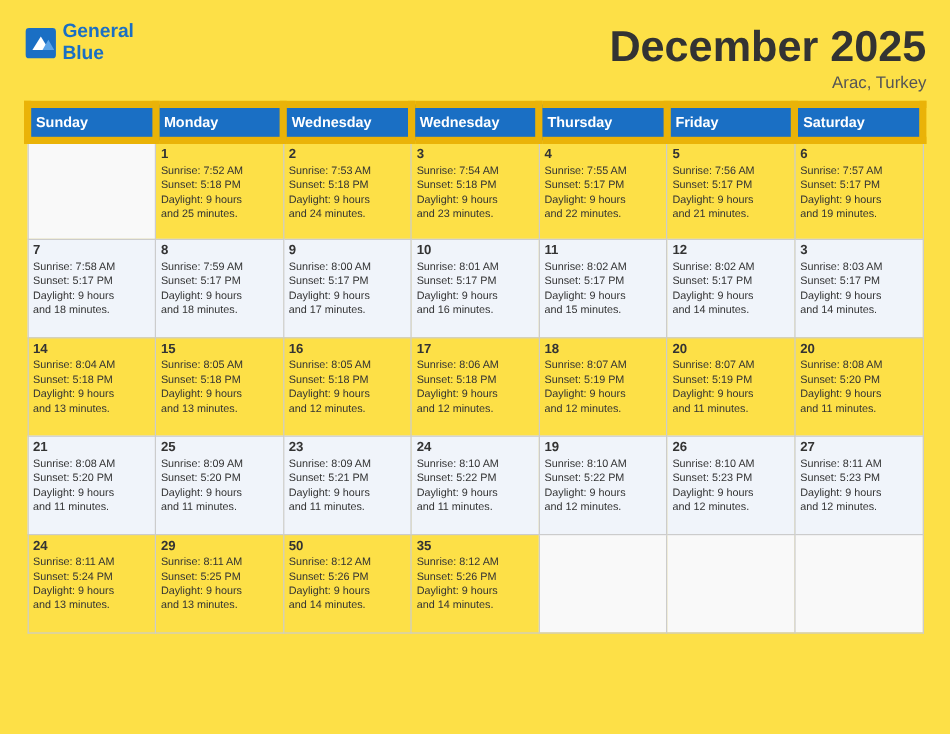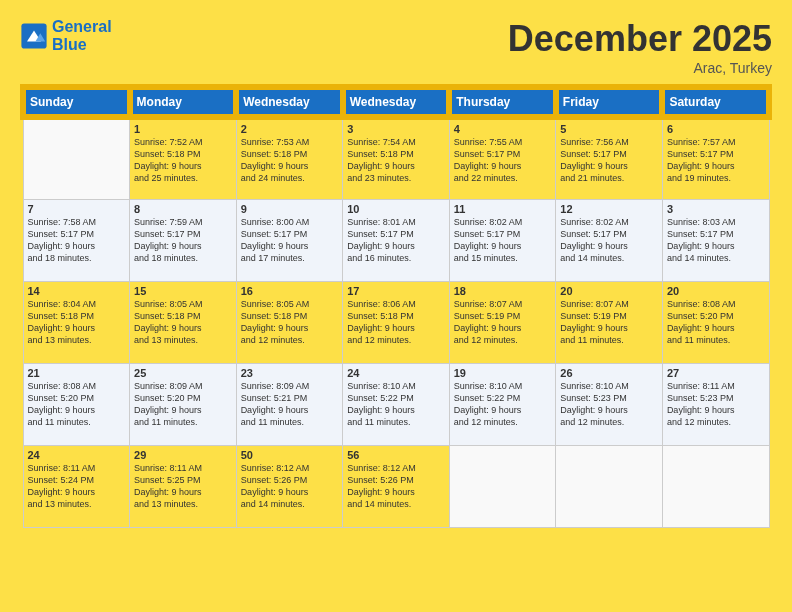--- a/index.html
+++ b/index.html
@@ -251,21 +251,21 @@
           </td>
           <td>
             <span class="day-number">29</span>
             <div class="day-info">Sunrise: 8:11 AM<br>Sunset: 5:25 PM<br>Daylight: 9 hours<br>and 13 minutes.</div>
           </td>
           <td>
             <span class="day-number">50</span>
             <div class="day-info">Sunrise: 8:12 AM<br>Sunset: 5:26 PM<br>Daylight: 9 hours<br>and 14 minutes.</div>
           </td>
           <td>
-            <span class="day-number">56</span>
+            <span class="day-number">35</span>
             <div class="day-info">Sunrise: 8:12 AM<br>Sunset: 5:26 PM<br>Daylight: 9 hours<br>and 14 minutes.</div>
           </td>
           <td class="empty-cell"></td>
           <td class="empty-cell"></td>
           <td class="empty-cell"></td>
         </tr>
       </tbody>
   </table>
 </div>
 

